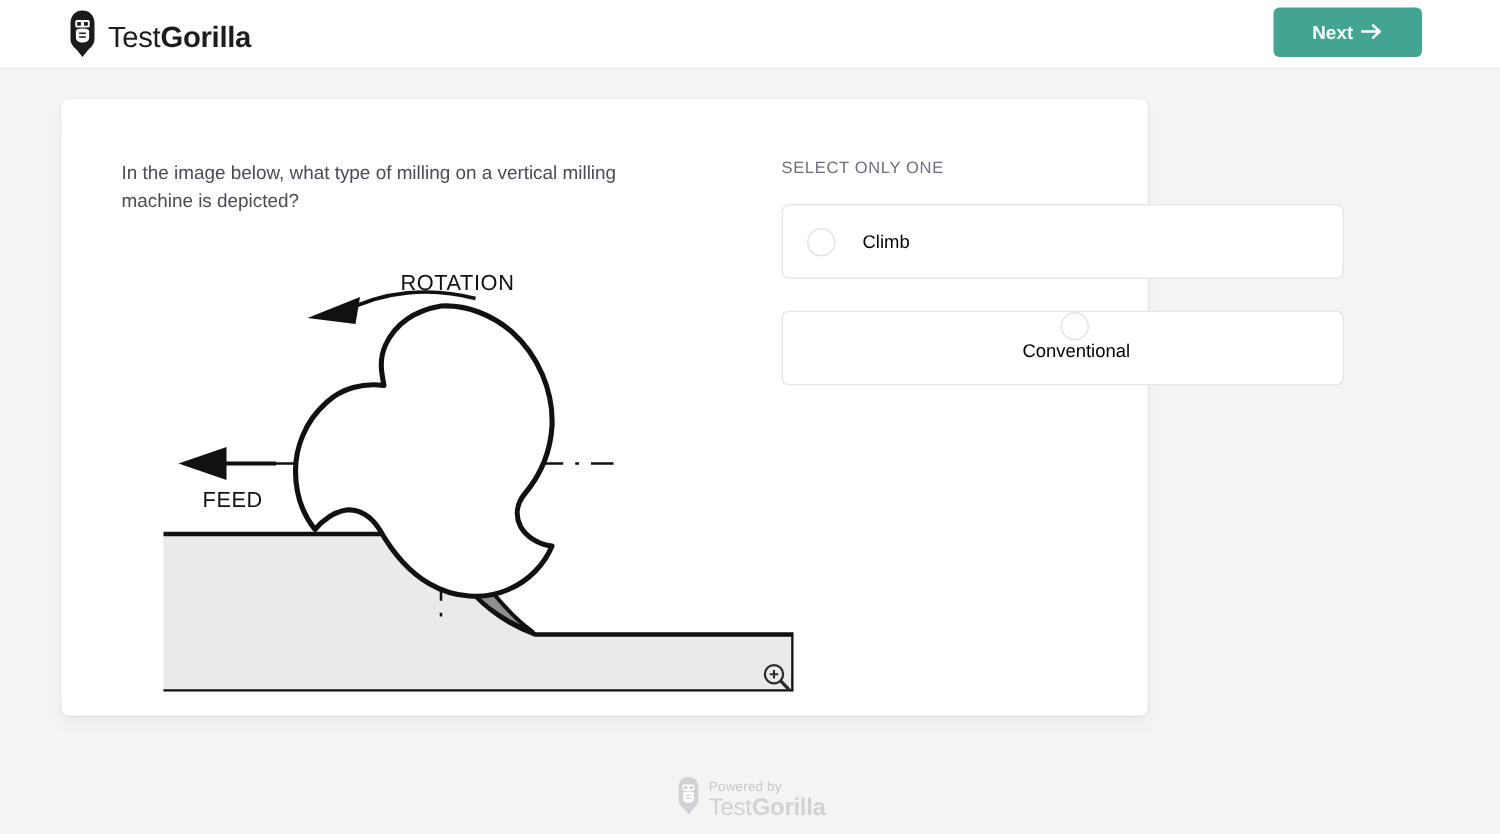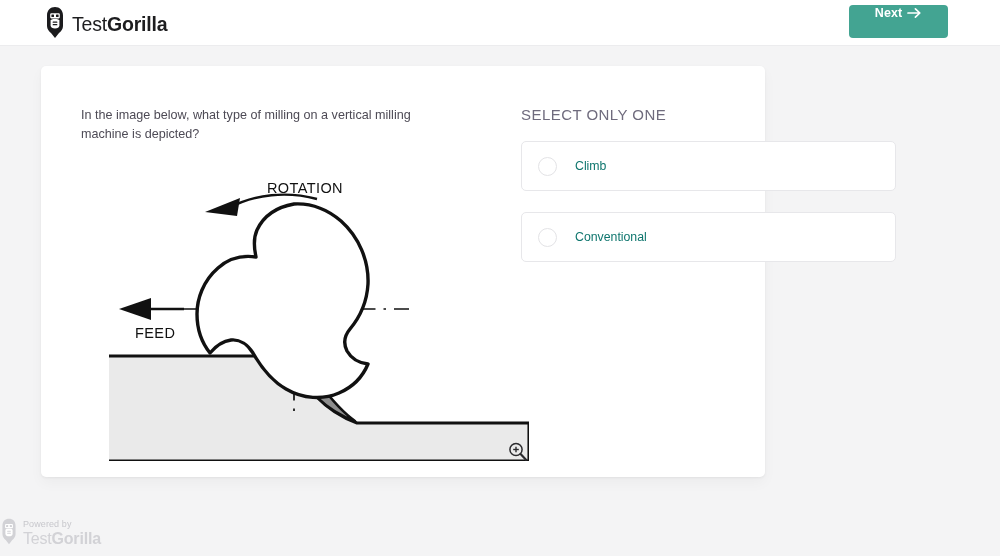--- a/index.html
+++ b/index.html
@@ -36,21 +36,21 @@
 
   #next-button {
     position: absolute;
     right: 52px; top: 5px;
     width: 99px; height: 33px;
     background: #43a492;
     border: none; border-radius: 4px;
     color: #ffffff;
     font-family: "Liberation Sans", sans-serif;
     font-size: 12.5px; font-weight: 700;
-    display: flex; align-items: flex-start; justify-content: center;
+    display: flex; align-items: center; justify-content: center;
     gap: 5px;
     cursor: pointer;
     letter-spacing: 0.1px;
   }
   #next-button .arrow { display: block; margin-top: 1px; }
 
   
   #question-card {
     position: absolute;
     left: 41px; top: 66px;
@@ -86,56 +86,56 @@
     cursor: pointer;
   }
 
   
   #answers-pane {
     position: absolute;
     left: 480px; top: 40px;
     width: 376px;
   }
   #answers-instruction {
-    font-size: 15px;
+    font-size: 11px;
     color: #6f6b7d;
     letter-spacing: 0.45px;
     margin: 0 0 18px 0;
     font-weight: 400;
   }
   .answer-option {
     width: 375px; height: 50px;
     background: #ffffff;
     border: 1px solid #e7e7ea;
     border-radius: 5px;
     margin-bottom: 21px;
     display: flex; align-items: center;
     cursor: pointer;
   }
-  .answer-option:last-child { margin-bottom: 0; }
+  .answer-option:last-child { margin-bottom: 0; flex-direction: column; }
   .answer-radio {
     width: 19px; height: 19px;
     border: 1px solid #e3e3e6;
     border-radius: 50%;
     background: #ffffff;
     margin-left: 16px;
     flex: none;
   }
   .answer-label {
     margin-left: 18px;
     font-size: 12.3px;
-    color: #0f766e;
+    color: #000000;
   }
 
   
   #page-footer {
     position: absolute;
     left: 0; top: 510px;
     width: 1000px; height: 46px;
-    display: flex; align-items: center; 
+    display: flex; align-items: center; justify-content: center;
   }
   #footer-brand {
     display: flex; align-items: center; gap: 5px;
     opacity: 1;
   }
   #footer-text-group { line-height: 1; }
   #footer-powered-by {
     font-size: 9px;
     color: #c7c7cc;
     display: block;

